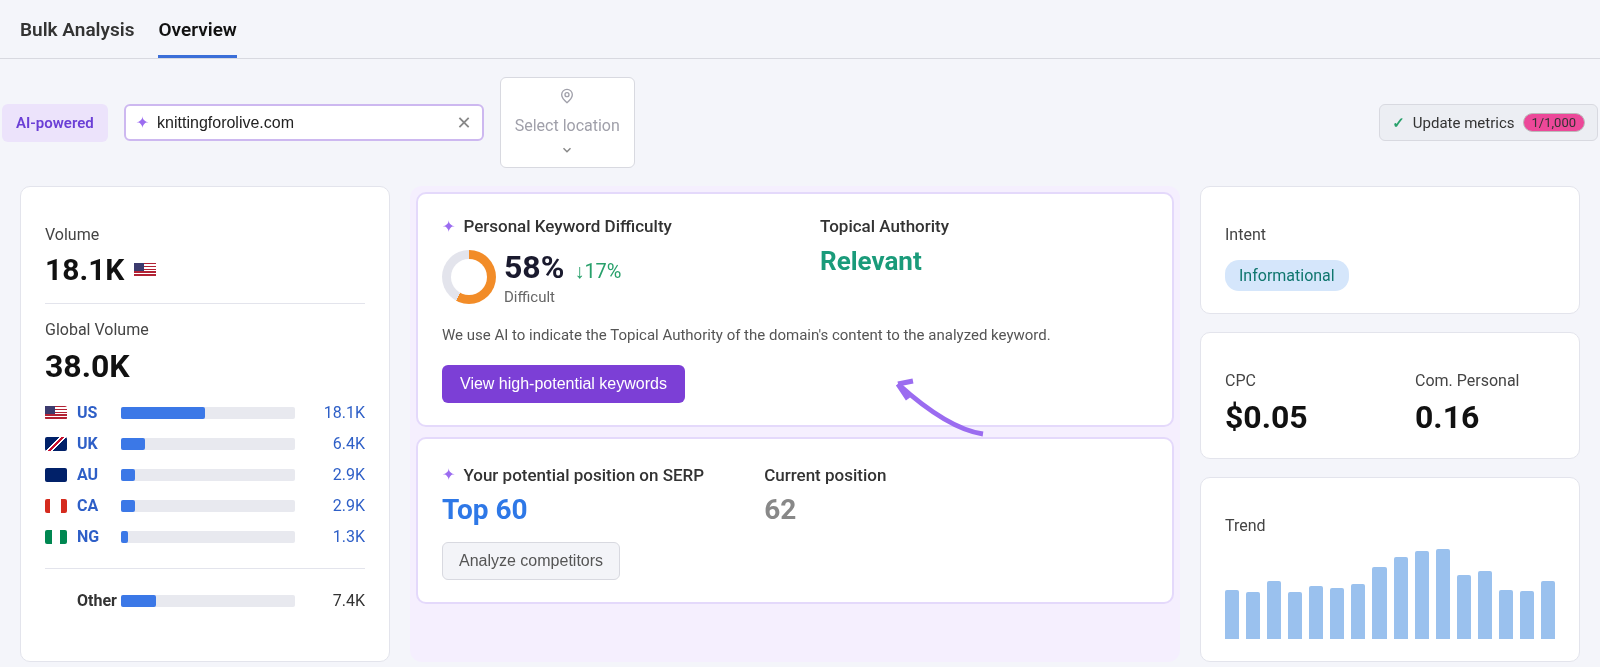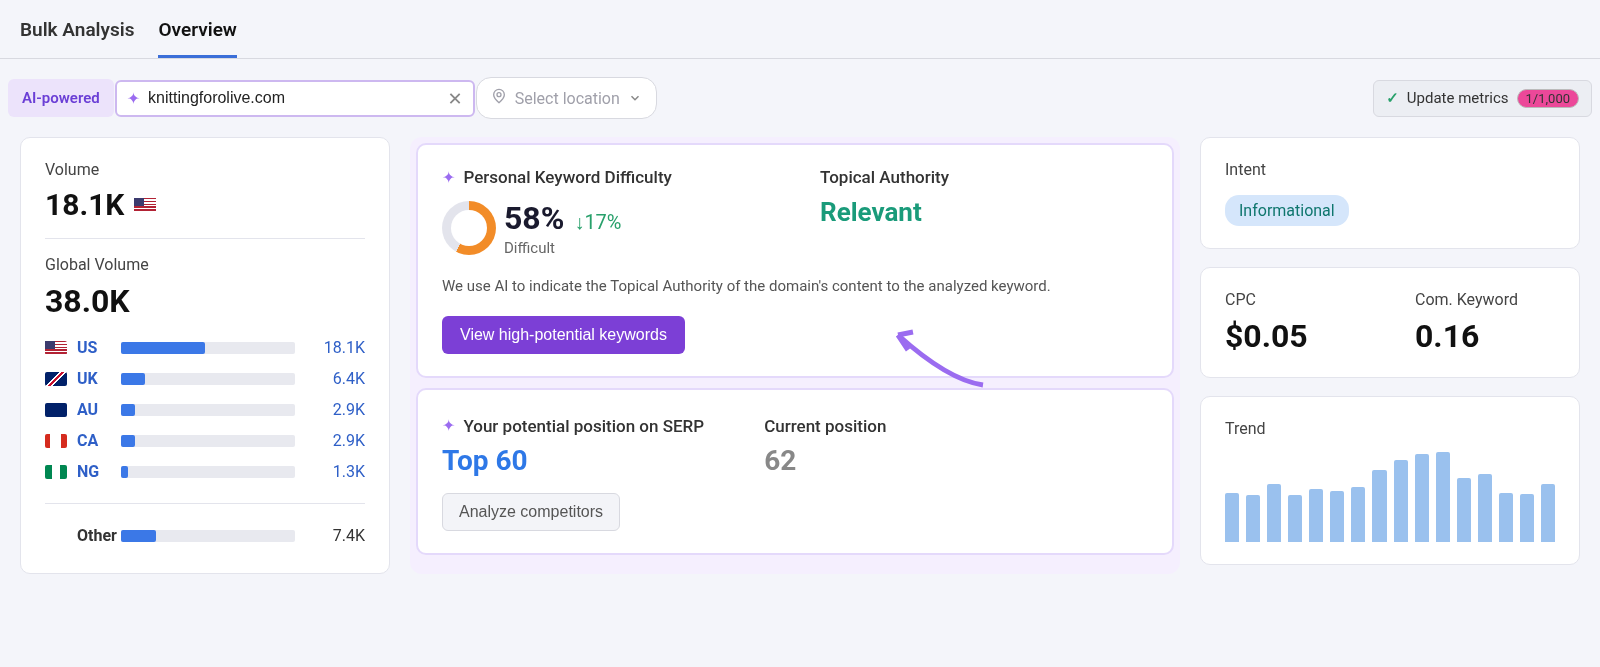--- a/index.html
+++ b/index.html
@@ -21,22 +21,22 @@
   font-size: 19px;
   font-weight: 600;
   color: #333;
   cursor: pointer;
   border-bottom: 3px solid transparent;
 }
 .tab.active { border-bottom-color: #3b6ed8; color: #111; }
 .toolbar {
   display: flex;
   align-items: center;
-  gap: 1px;
-  padding: 18px 8px;
+  gap: 16px;
+  padding: 18px 2px;
 }
 .ai-badge {
   background: #ece3fb;
   color: #6b3fd6;
   padding: 10px 14px;
   border-radius: 6px;
   font-weight: 600;
   font-size: 15px;
 }
 .domain-input-wrap {
@@ -56,25 +56,26 @@
   font-size: 16px;
   color: #222;
 }
 .clear-x { color: #888; cursor: pointer; font-size: 18px; }
 .location-select {
   display: flex;
   align-items: center;
   gap: 8px;
   background: #fff;
   border: 1px solid #d8d9e0;
-  border-radius: 15px;
+  border-radius: 6px;
   padding: 10px 14px;
   color: #a0a0aa;
   font-size: 16px;
   cursor: pointer;
+  flex-direction: column;
 }
 .spacer { flex: 1; }
 .update-btn {
   display: flex;
   align-items: center;
   gap: 8px;
   background: #eceef3;
   border: 1px solid #d8d9e0;
   border-radius: 6px;
   padding: 8px 12px;
@@ -109,21 +110,21 @@
 }
 .ai-frame {
   background: #f5effe;
   border-radius: 12px;
   padding: 6px;
   display: flex;
   flex-direction: column;
   gap: 10px;
 }
 .right-col { display: flex; flex-direction: column; gap: 18px; }
-.label { font-size: 16px; color: #444; margin-bottom: 8px; }
+.label { font-size: 16px; color: #444; margin-bottom: 8px; margin-top: 16px; }
 .big { font-size: 32px; font-weight: 700; color: #111; }
 .huge { font-size: 30px; font-weight: 700; color: #111; display: flex; align-items: center; gap: 10px; }
 .flag-us {
   width: 22px; height: 14px; display: inline-block;
   background: linear-gradient(to bottom, #b22234 0 10%, #fff 10% 20%, #b22234 20% 30%, #fff 30% 40%, #b22234 40% 50%, #fff 50% 60%, #b22234 60% 70%, #fff 70% 80%, #b22234 80% 90%, #fff 90% 100%);
   position: relative;
 }
 .flag-us::before { content:""; position:absolute; top:0; left:0; width:10px; height:8px; background:#3c3b6e; }
 .hr { border: none; border-top: 1px solid #e3e4ec; margin: 16px 0; }
 .country-row {
@@ -384,21 +385,21 @@
       <div class="label">Intent</div>
       <span class="intent-badge">Informational</span>
     </div>
     <div class="card">
       <div class="metrics-row">
         <div class="col">
           <div class="label">CPC</div>
           <div class="big">$0.05</div>
         </div>
         <div class="col">
-          <div class="label">Com. Keyword</div>
+          <div class="label">Com. Personal</div>
           <div class="big">0.16</div>
         </div>
       </div>
     </div>
     <div class="card">
       <div class="label">Trend</div>
       <div class="trend-bars" id="trend-bars">
           <div class="trend-bar" style="height: 54.5455%;"></div>
           <div class="trend-bar" style="height: 51.9481%;"></div>
           <div class="trend-bar" style="height: 64.9351%;"></div>

